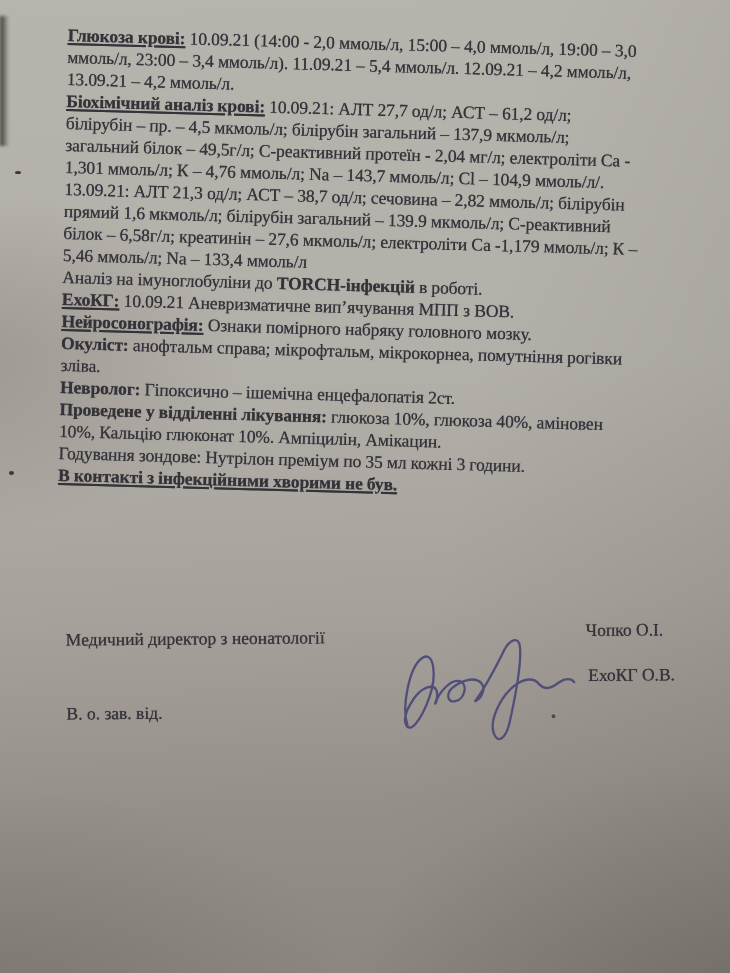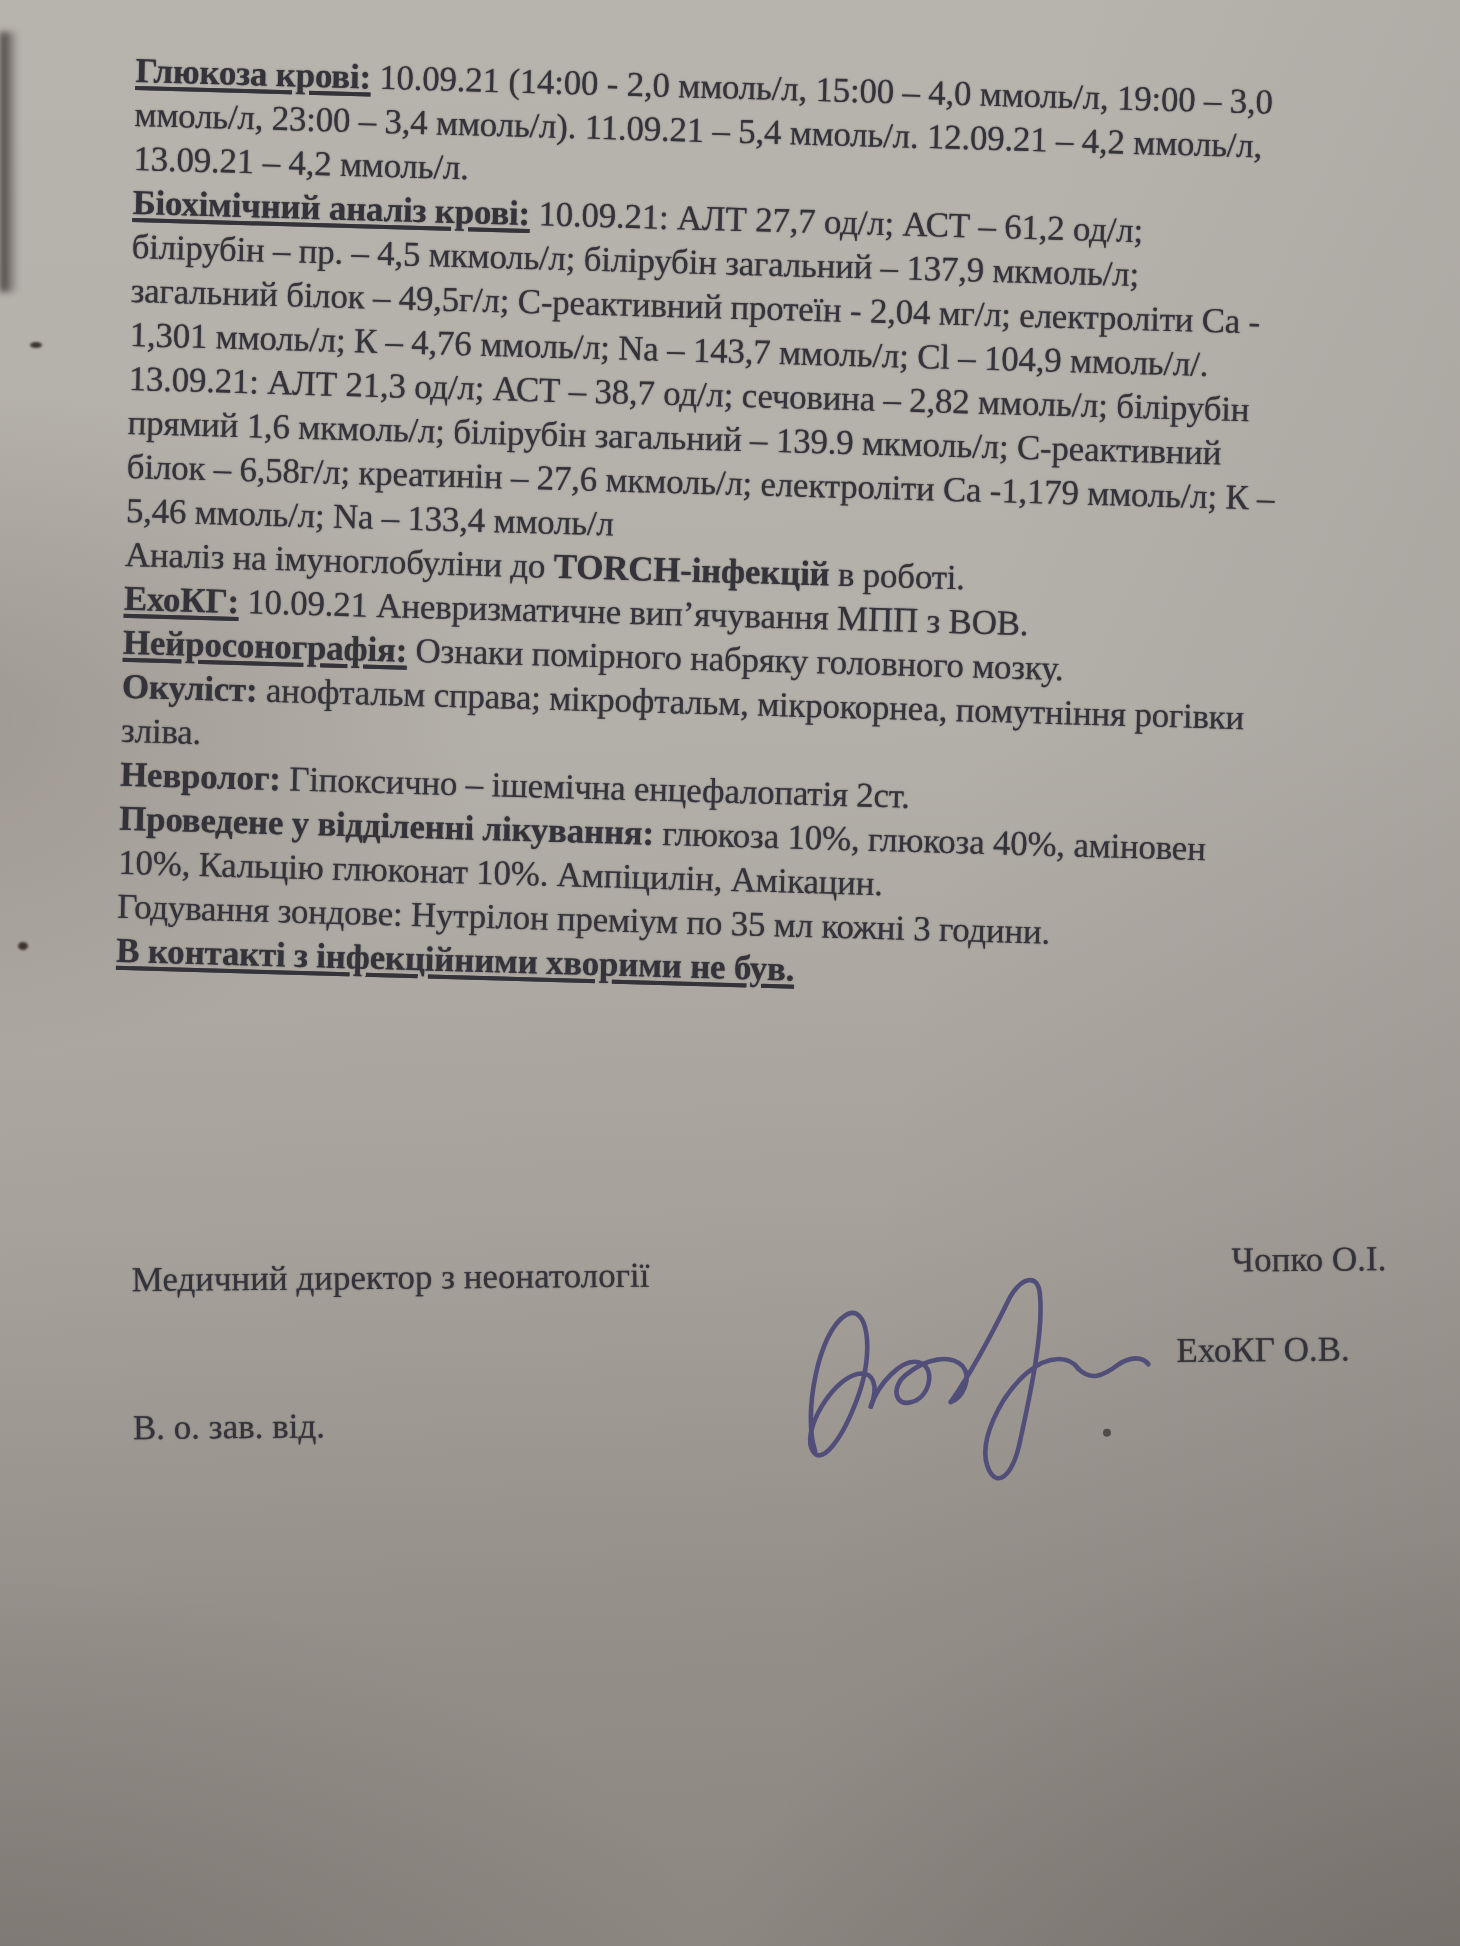--- a/index.html
+++ b/index.html
@@ -47,21 +47,21 @@
   .sigblock {
     position: absolute; left: 0; top: 0; width: 730px; height: 973px;
     transform: rotate(-0.5deg);
     transform-origin: 360px 660px;
     color: #34333a;
     font-size: 17.5px;
     text-shadow: 0 0 0.7px rgba(52,51,58,0.85);
   }
   .sigblock .lbl { position: absolute; white-space: nowrap; }
   .sig-title-1 { left: 66px;  top: 627px; }
-  .sig-name-1  { left: 616px; top: 622px; }
+  .sig-name-1  { left: 586px; top: 622px; }
   .sig-title-2 { left: 66px;  top: 701px; }
   .sig-name-2  { left: 588px; top: 667px; }
   .sig-svg { position: absolute; left: 393px; top: 628px; }
 </style>
 </head>
 <body>
 
 <div class="photo">
   <div class="edge-left-shadow"></div>
   <div class="speck speck1"></div>

